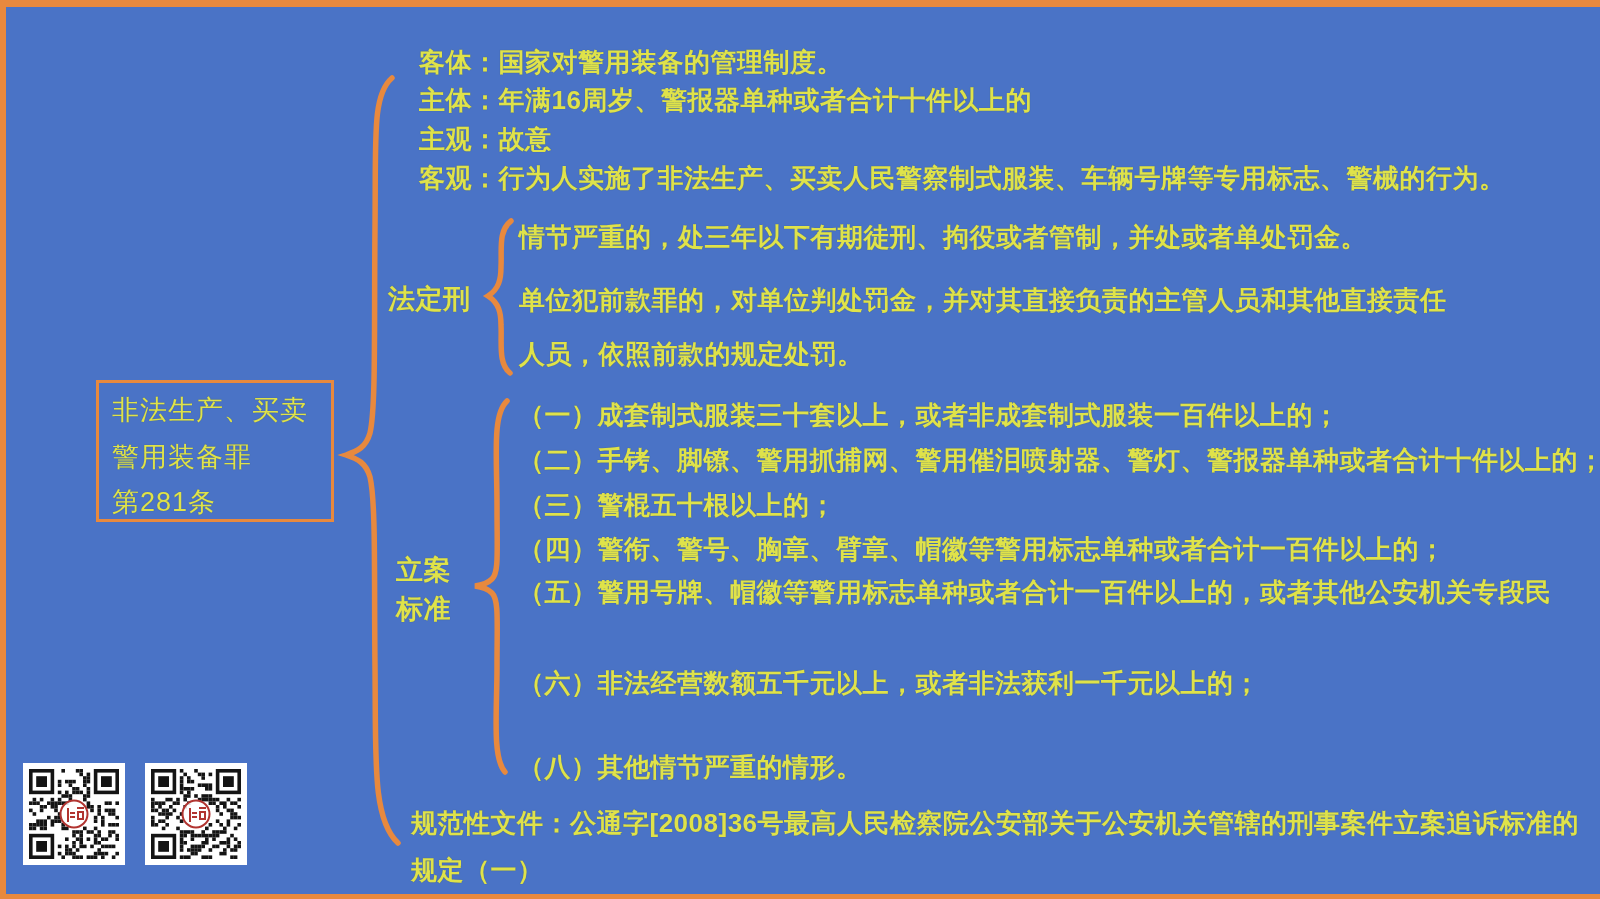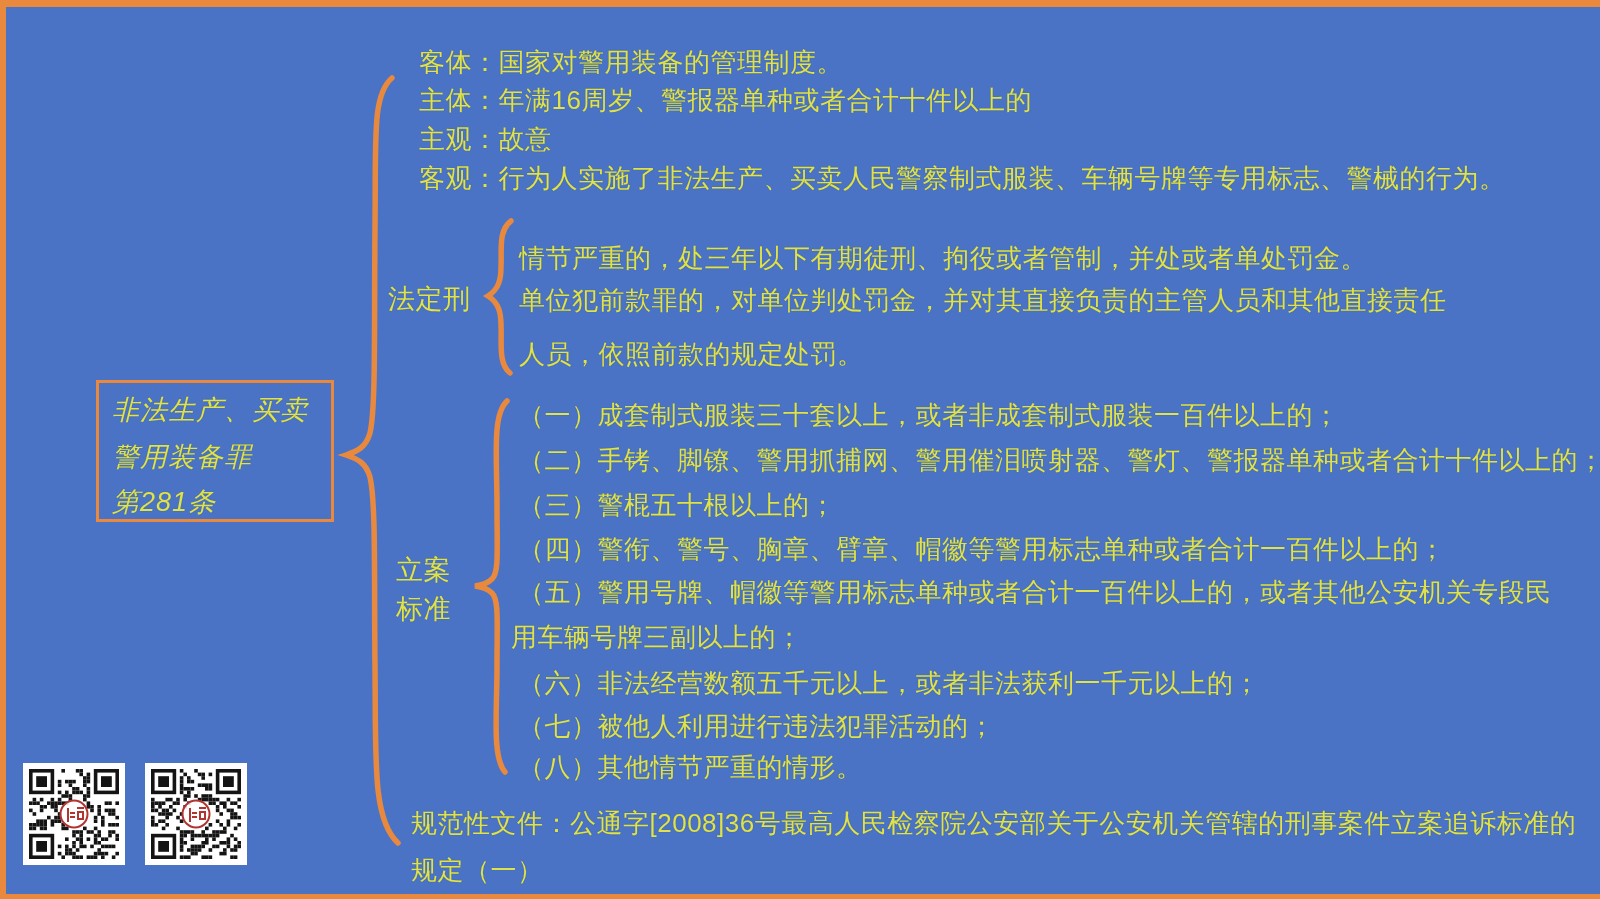--- a/index.html
+++ b/index.html
@@ -15,28 +15,28 @@
     font-family:"Liberation Sans", sans-serif;
   }
   .txt{
     position:absolute;
     color:var(--text,#DFE24A);
     font-size:26px;
     line-height:30px;
     white-space:nowrap;
     letter-spacing:0.5px;
     text-shadow:0 0 1px rgba(40,60,20,.45);
+    font-weight:bold;
   }
   .label{font-size:27px;}
   .root-box{
     position:absolute;
     left:90px;top:373px;width:238px;height:142px;
     border:3px solid var(--accent,#E8893E);
     box-sizing:border-box;
-    font-style:italic;
   }
   .root-box .rline{
     position:absolute;left:13px;
     color:var(--text,#DFE24A);
     font-size:27px;white-space:nowrap;letter-spacing:1px;
     text-shadow:0 0 1px rgba(40,60,20,.45);
   }
   svg.braces{position:absolute;left:0;top:0;width:1600px;height:899px;pointer-events:none;}
   svg.braces path{fill:none;stroke:var(--accent,#E8893E);stroke-width:5.5;stroke-linecap:round;}
   .qr{
@@ -61,35 +61,33 @@
     <div class="rline" style="top:56px">警用装备罪</div>
     <div class="rline" style="top:101px">第281条</div>
   </div>
 
   <div class="txt" style="left:413px;top:40px">客体：国家对警用装备的管理制度。</div>
   <div class="txt" style="left:413px;top:78px">主体：年满16周岁、警报器单种或者合计十件以上的</div>
   <div class="txt" style="left:413px;top:117px">主观：故意</div>
   <div class="txt" style="left:413px;top:156px">客观：行为人实施了非法生产、买卖人民警察制式服装、车辆号牌等专用标志、警械的行为。</div>
 
   <div class="txt label" style="left:382px;top:277px">法定刑</div>
-  <div class="txt" style="left:513px;top:236px">情节严重的，处三年以下有期徒刑、拘役或者管制，并处或者单处罚金。</div>
+  <div class="txt" style="left:513px;top:215px">情节严重的，处三年以下有期徒刑、拘役或者管制，并处或者单处罚金。</div>
   <div class="txt" style="left:513px;top:278px">单位犯前款罪的，对单位判处罚金，并对其直接负责的主管人员和其他直接责任</div>
   <div class="txt" style="left:513px;top:332px">人员，依照前款的规定处罚。</div>
 
   <div class="txt label" style="left:390px;top:548px">立案</div>
   <div class="txt label" style="left:390px;top:587px">标准</div>
 
   <div class="txt" style="left:512px;top:393px">（一）成套制式服装三十套以上，或者非成套制式服装一百件以上的；</div>
   <div class="txt" style="left:512px;top:438px">（二）手铐、脚镣、警用抓捕网、警用催泪喷射器、警灯、警报器单种或者合计十件以上的；</div>
   <div class="txt" style="left:512px;top:483px">（三）警棍五十根以上的；</div>
   <div class="txt" style="left:512px;top:527px">（四）警衔、警号、胸章、臂章、帽徽等警用标志单种或者合计一百件以上的；</div>
   <div class="txt" style="left:512px;top:570px">（五）警用号牌、帽徽等警用标志单种或者合计一百件以上的，或者其他公安机关专段民</div>
-  <div class="txt" style="left:505px;top:615px">用车辆号牌三副以上的；</div>
   <div class="txt" style="left:512px;top:661px">（六）非法经营数额五千元以上，或者非法获利一千元以上的；</div>
-  <div class="txt" style="left:512px;top:704px">（七）被他人利用进行违法犯罪活动的；</div>
   <div class="txt" style="left:512px;top:745px">（八）其他情节严重的情形。</div>
 
   <div class="txt" style="left:405px;top:801px">规范性文件：公通字[2008]36号最高人民检察院公安部关于公安机关管辖的刑事案件立案追诉标准的</div>
   <div class="txt" style="left:405px;top:848px">规定（一）</div>
 
   <div class="qr" style="left:17px">
       <svg viewBox="0 0 102 102">
         <rect x="0" y="0" width="102" height="102" fill="#FFFFFF"></rect>
         <rect x="38.4" y="6" width="3.6" height="3.6" fill="#141414"></rect>
         <rect x="52.800000000000004" y="6" width="3.6" height="3.6" fill="#141414"></rect>

